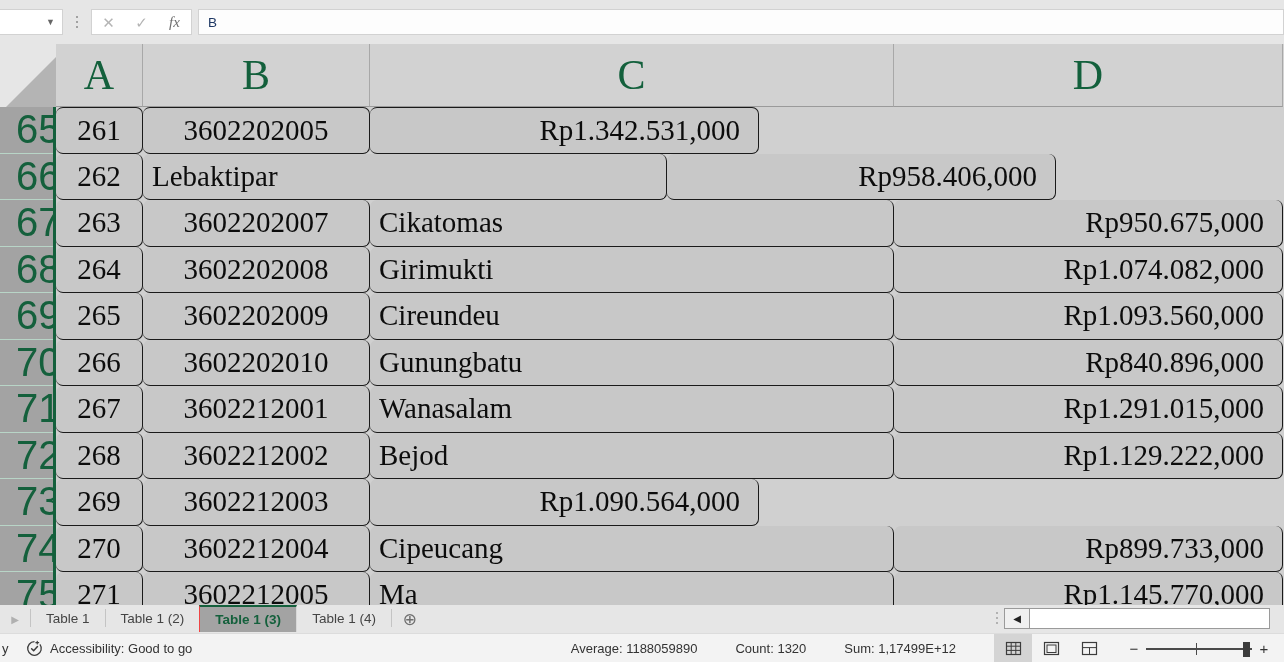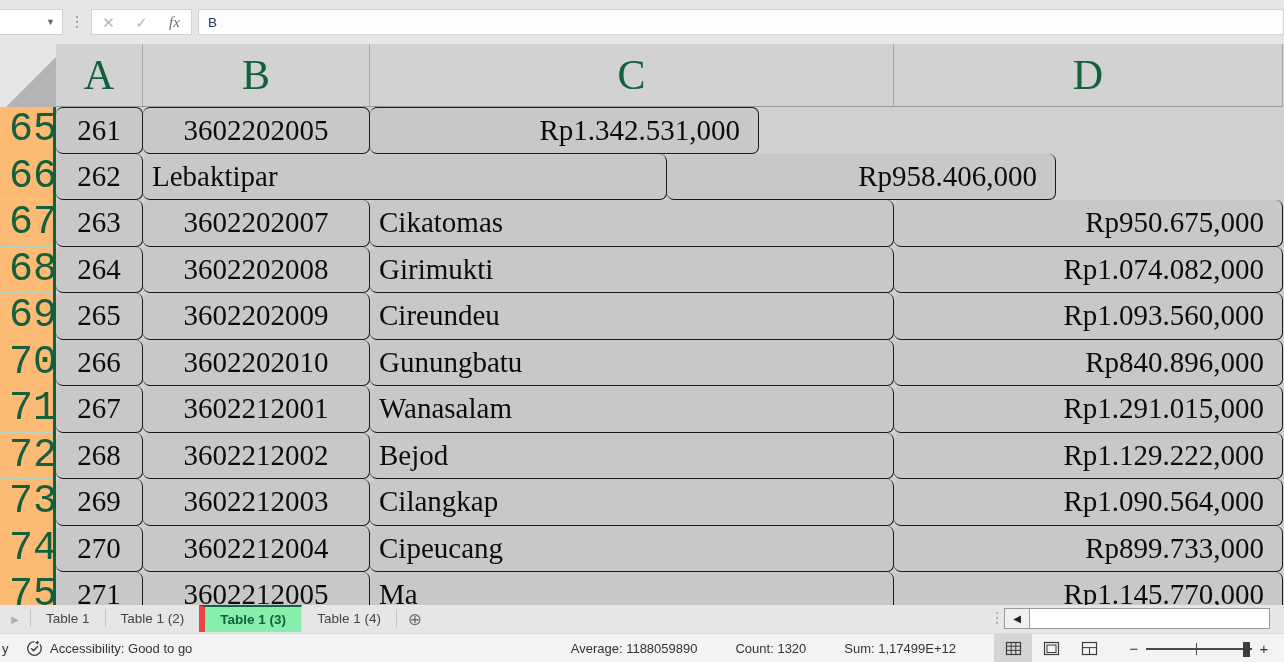--- a/index.html
+++ b/index.html
@@ -150,30 +150,30 @@
     height: 498px;
   }
   .rowhead-col {
     width: 56px;
     flex: none;
     border-right: 3px solid #14603c;
     box-sizing: border-box;
   }
   .rowhead {
     height: 46.5px;
-    background: #fdba74;
+    background: #a3a3a3;
     border-bottom: 1px solid #b8d5c7;
     box-sizing: border-box;
     display: flex;
     align-items: center;
     justify-content: flex-start;
-    font-family: Liberation Mono, monospace;
+    font-family: Liberation Sans, sans-serif;
     font-size: 40px;
     color: #14603c;
-    padding-left: 9px;
+    padding-left: 16px;
     overflow: hidden;
   }
 
   .cells-col { flex: 1; }
   .data-row {
     display: flex;
     height: 46.5px;
   }
   .cell {
     box-sizing: border-box;
@@ -222,25 +222,25 @@
     height: 27px;
     padding: 0 15px;
     display: flex;
     align-items: center;
     font-size: 13.5px;
     color: #444;
     box-sizing: border-box;
     white-space: nowrap;
   }
   .tab.active {
-    background: #86efac;
+    background: #a3a3a3;
     color: #14603c;
     font-weight: bold;
     border-top: 2px solid #14603c;
-    border-left: 6px solid #ef4444;
+    border-left: 1px solid #ef4444;
     border-right: 1px solid #d8d8d8;
   }
   .tab-add {
     width: 36px; height: 28px;
     display: flex; align-items: center; justify-content: center;
     color: #6f6f6f;
     font-size: 17px;
   }
   .tabs-spacer { flex: 1; }
   .hscroll-grip {
@@ -449,21 +449,20 @@
           </div>
           <div class="data-row">
             <div class="cell c-a">268</div>
             <div class="cell c-b">3602212002</div>
             <div class="cell c-c">Bejod</div>
             <div class="cell c-d">Rp1.129.222,000</div>
           </div>
           <div class="data-row">
             <div class="cell c-a">269</div>
             <div class="cell c-b">3602212003</div>
-            <div class="cell c-c">Cilangkap</div>
             <div class="cell c-d">Rp1.090.564,000</div>
           </div>
           <div class="data-row">
             <div class="cell c-a">270</div>
             <div class="cell c-b">3602212004</div>
             <div class="cell c-c">Cipeucang</div>
             <div class="cell c-d">Rp899.733,000</div>
           </div>
           <div class="data-row">
             <div class="cell c-a">271</div>

